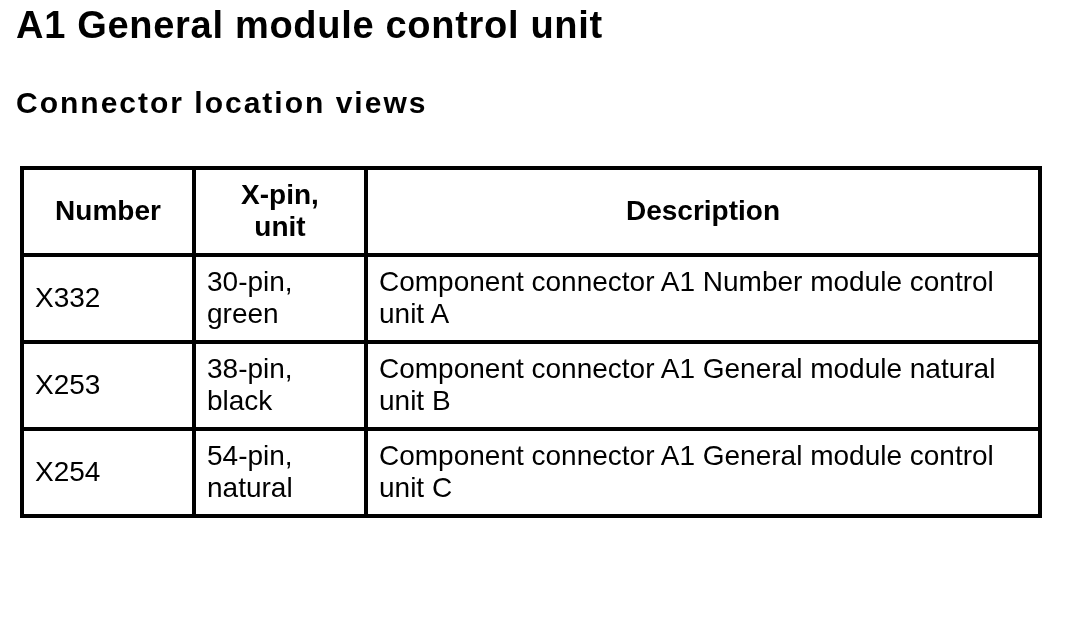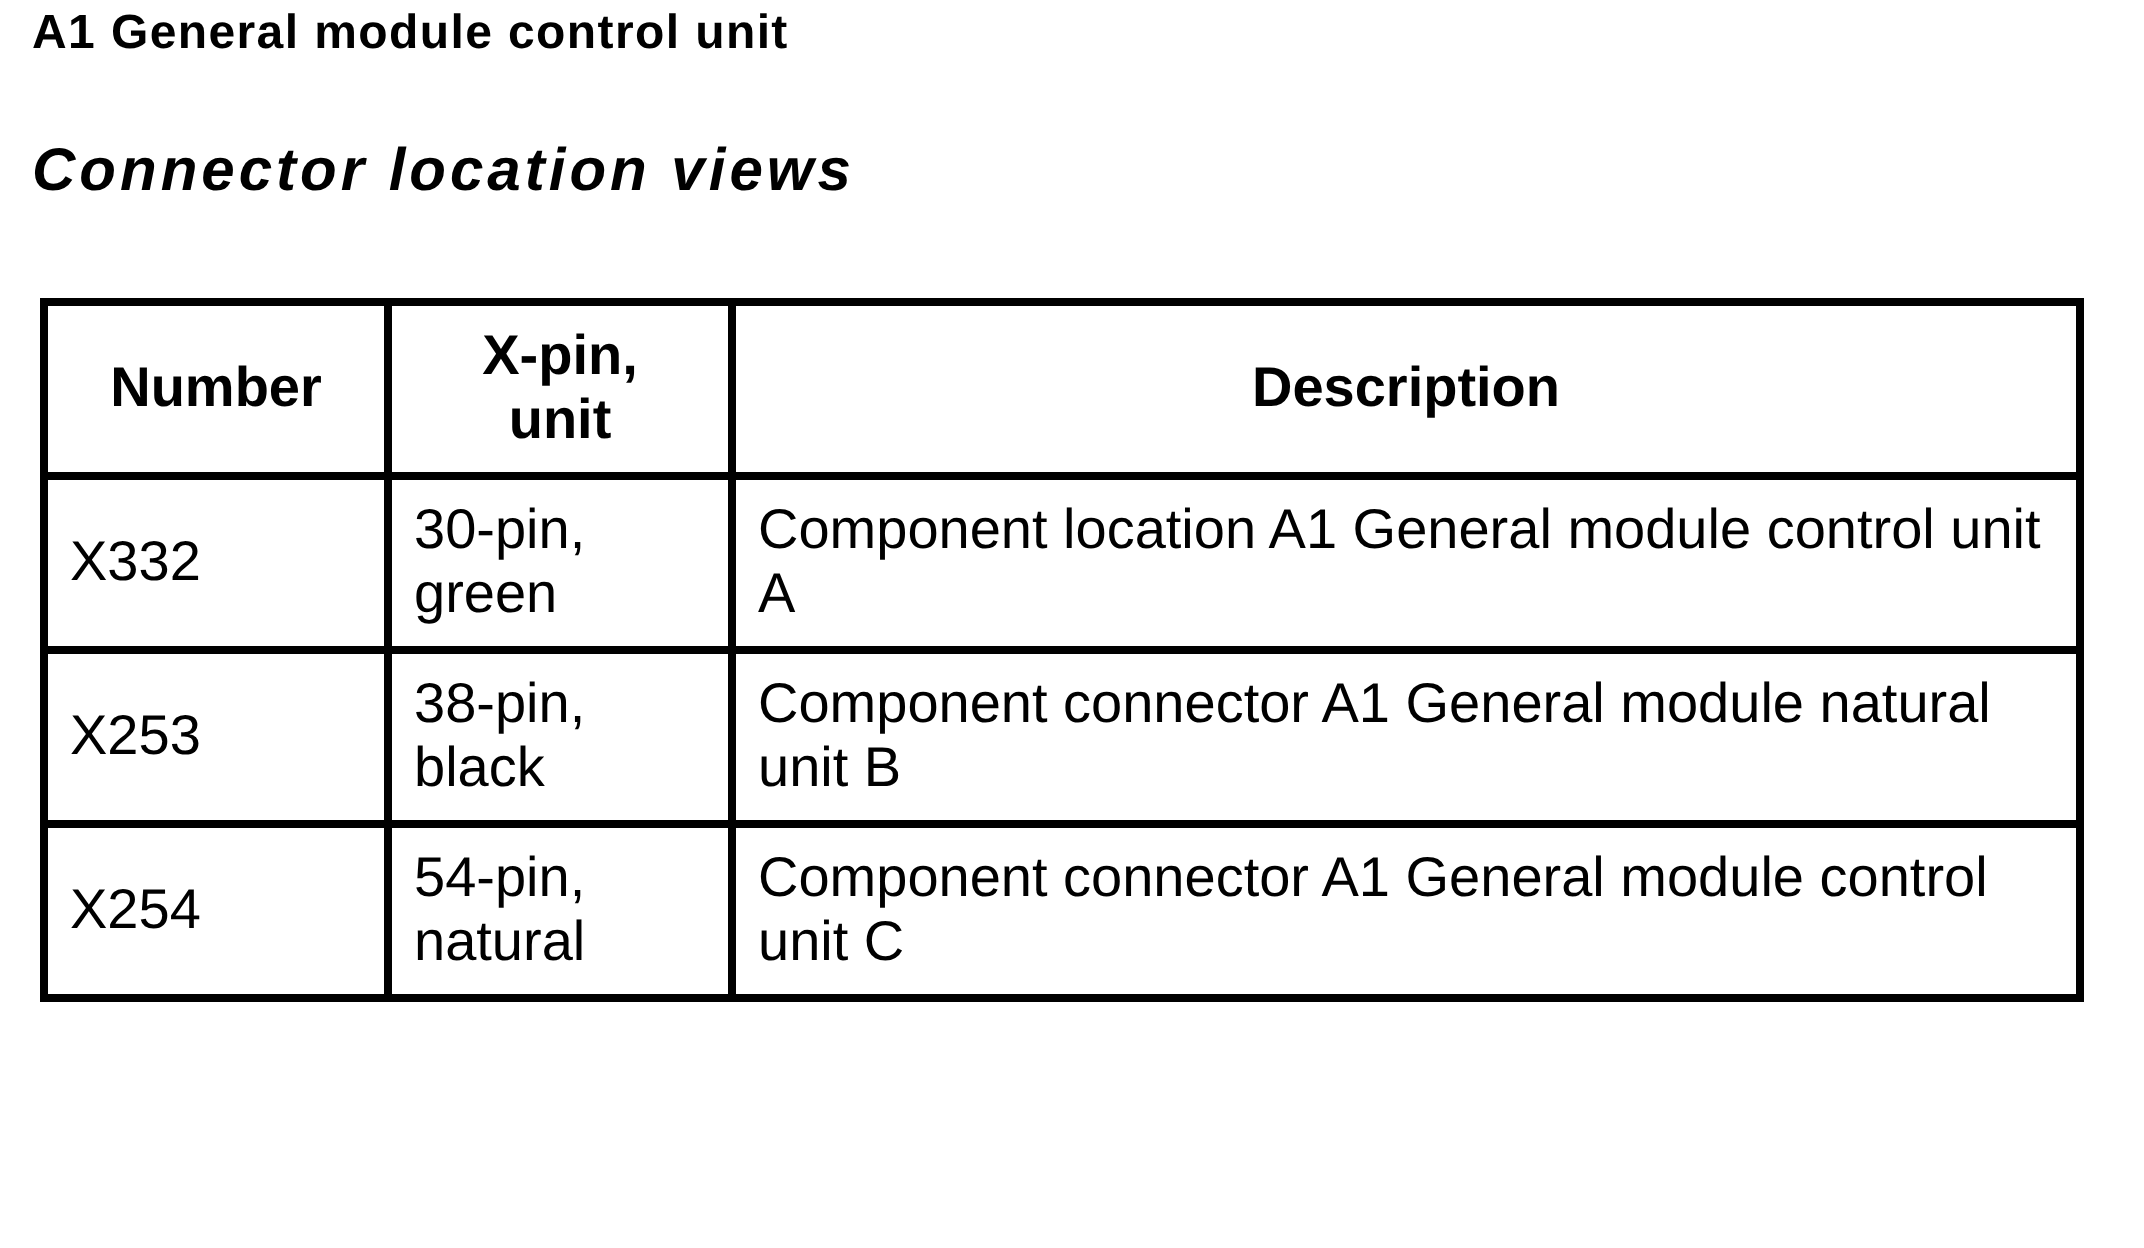--- a/index.html
+++ b/index.html
@@ -8,33 +8,32 @@
     background: #ffffff;
   }
   body {
     width: 1072px;
     height: 624px;
     overflow: hidden;
     font-family: "Liberation Sans", "DejaVu Sans", sans-serif;
     color: #000000;
   }
   .page-title {
-    font-size: 24px;
+    font-size: 38px;
     font-weight: bold;
     line-height: 1.2;
     letter-spacing: 0.7px;
     margin: 3px 0 0 16px;
   }
   .section-title {
     font-size: 30px;
     font-weight: bold;
     line-height: 1.2;
     letter-spacing: 2px;
     margin: 36px 0 0 16px;
-    font-style: italic;
   }
   table.connector-table {
     border-collapse: collapse;
     table-layout: fixed;
     width: 1018px;
     margin: 45px 0 12px 20px;
   }
   .connector-table th,
   .connector-table td {
     border: 4px solid #000000;
@@ -78,21 +77,21 @@
         <th>Number</th>
         <th>X-pin,
 unit</th>
         <th>Description</th>
       </tr>
     </thead>
     <tbody>
         <tr>
           <td>X332</td>
           <td>30-pin, green</td>
-          <td>Component location A1 General module control unit A</td>
+          <td>Component connector A1 Number module control unit A</td>
         </tr>
         <tr>
           <td>X253</td>
           <td>38-pin, black</td>
           <td>Component connector A1 General module natural unit B</td>
         </tr>
         <tr>
           <td>X254</td>
           <td>54-pin, natural</td>
           <td>Component connector A1 General module control unit C</td>

